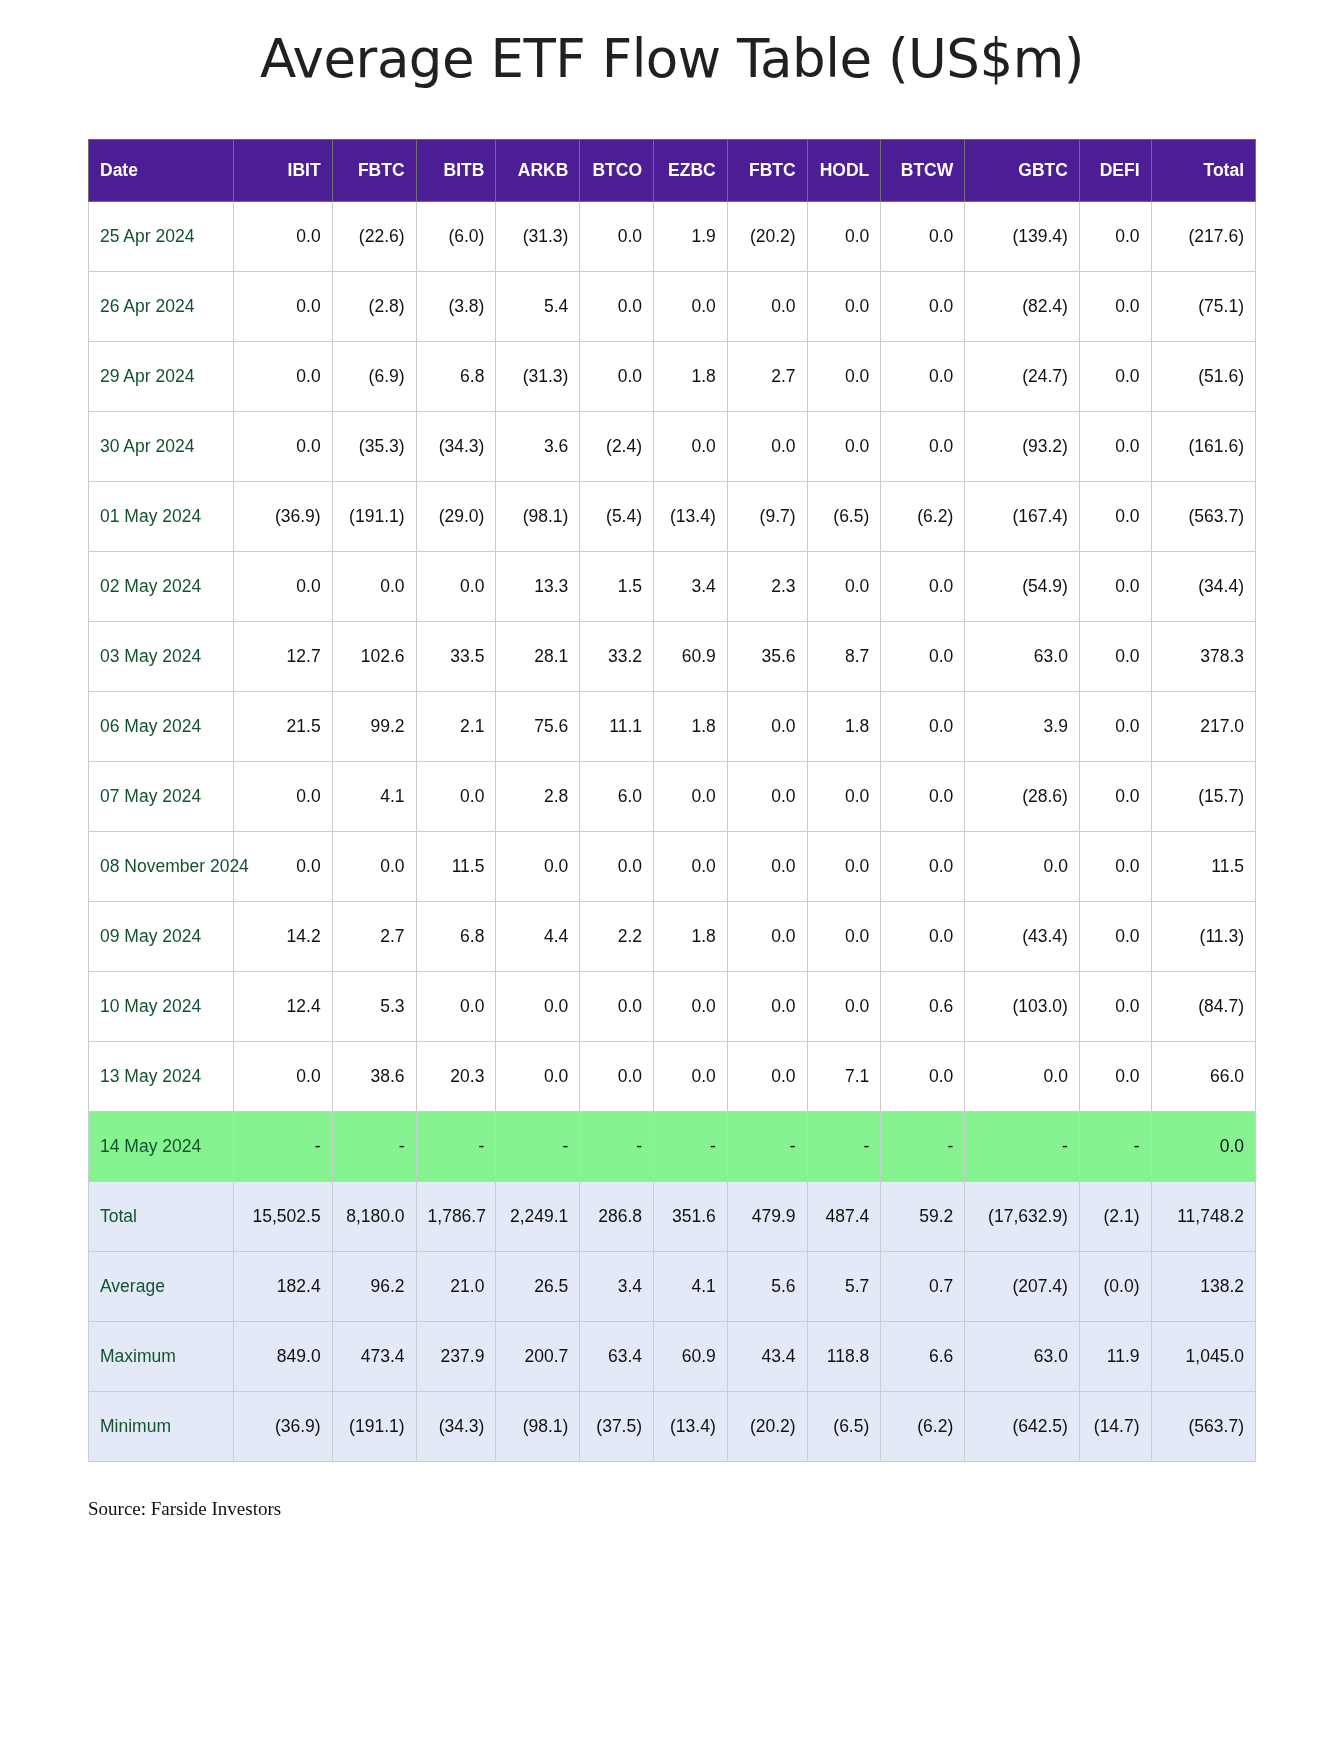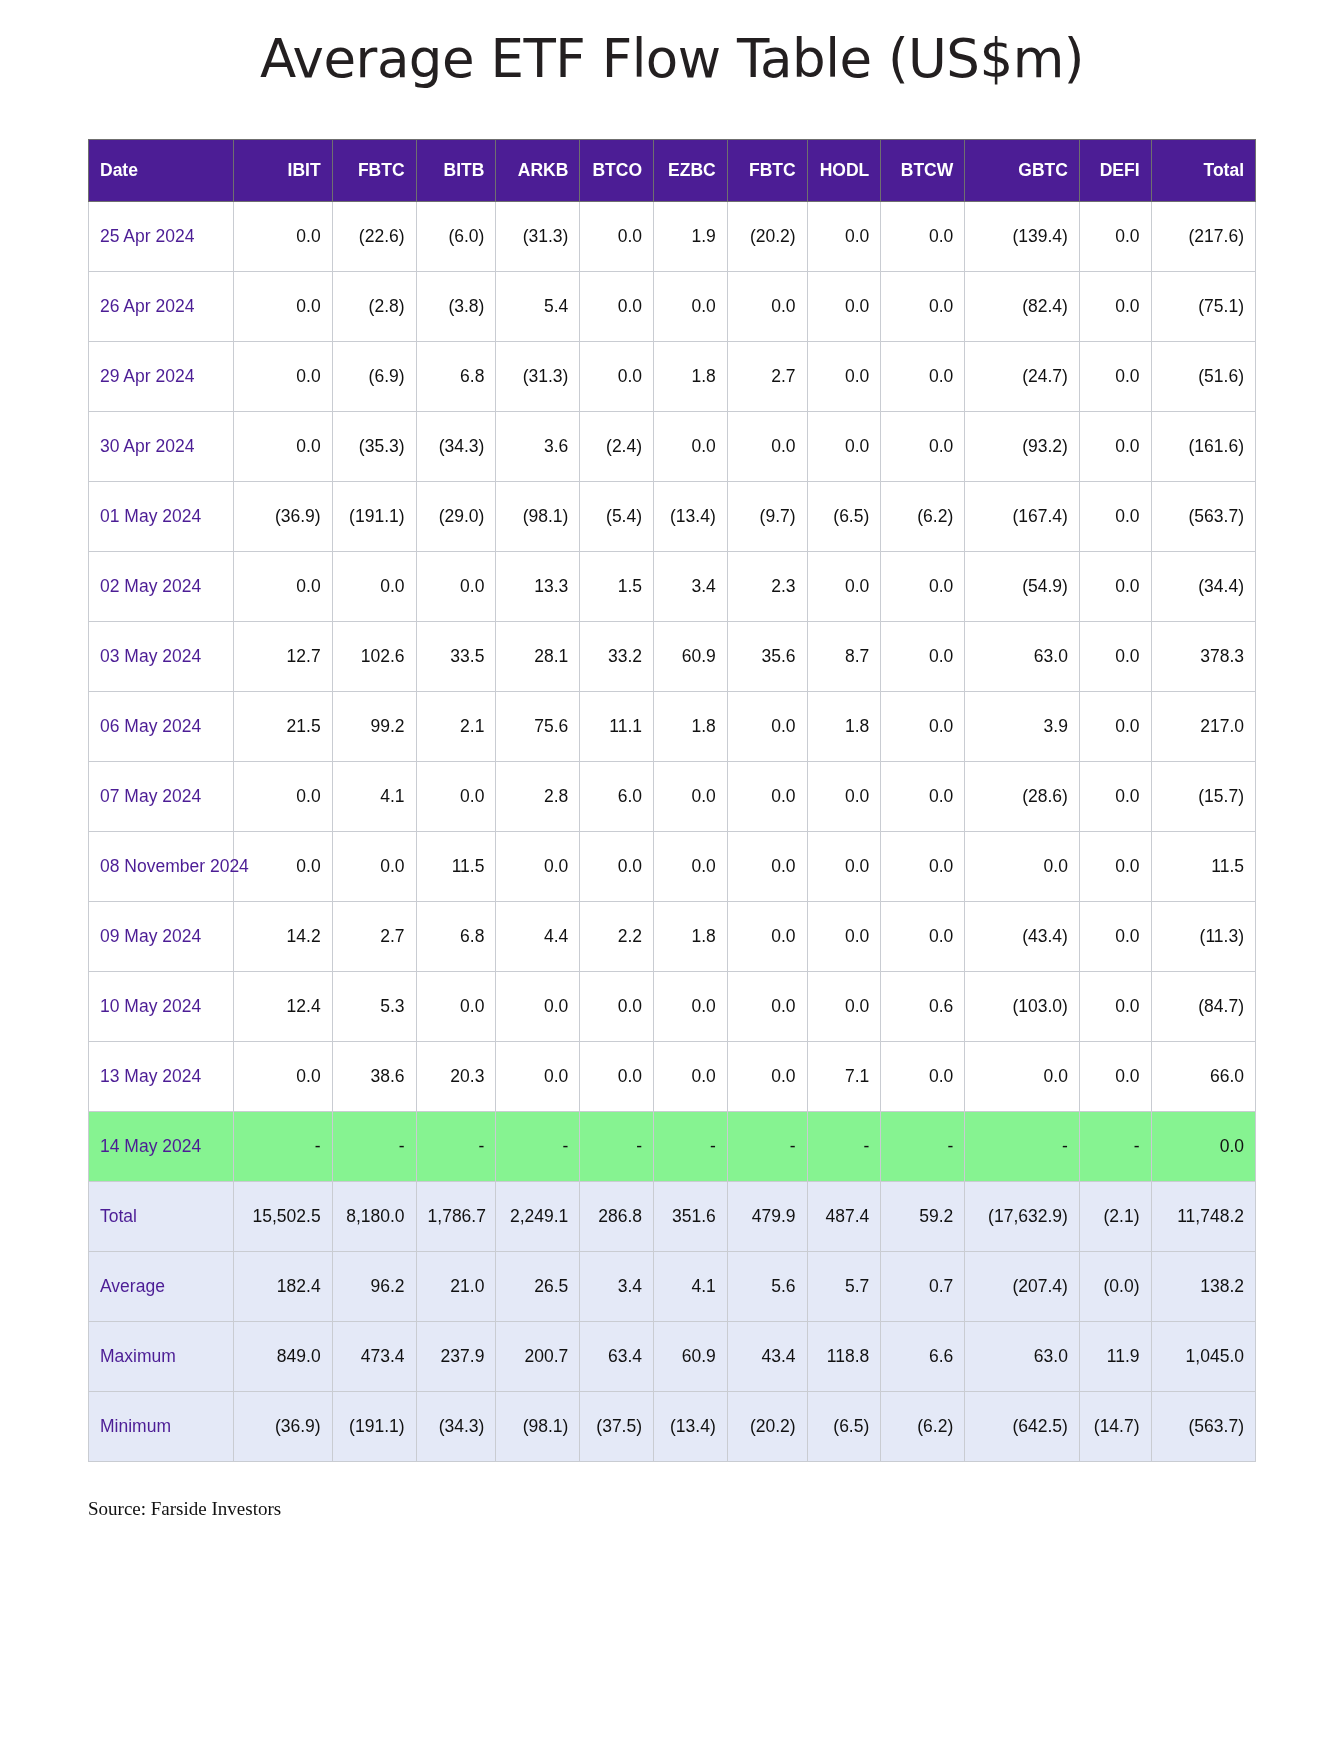--- a/index.html
+++ b/index.html
@@ -79,21 +79,21 @@
   table.flow thead th.date-h {
     text-align: left;
   }
   table.flow tbody td {
     background: #ffffff;
     text-align: right;
     color: #111111;
   }
   table.flow tbody td.date-c {
     text-align: left;
-    color: #4c1d95;
+    color: #14532d;
   }
   td.neg { color: #ff0000; }
   tr.highlight td {
     background: #86f391 !important;
   }
   tr.summary td {
     background: #e4e9f7 !important;
   }
   .source {
     margin: 36px 8px 0 88px;

